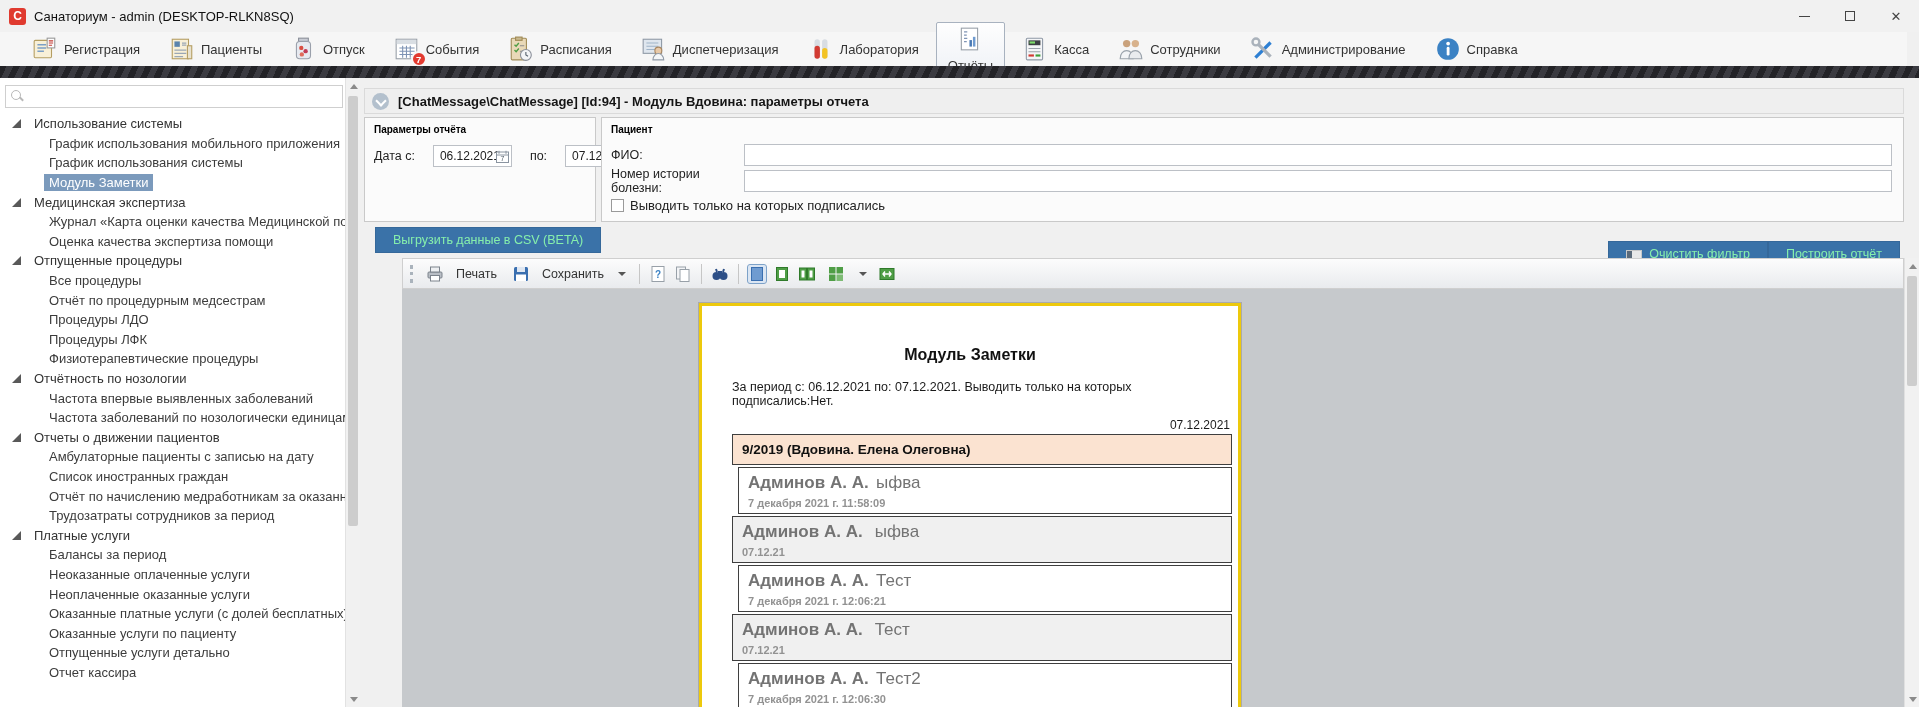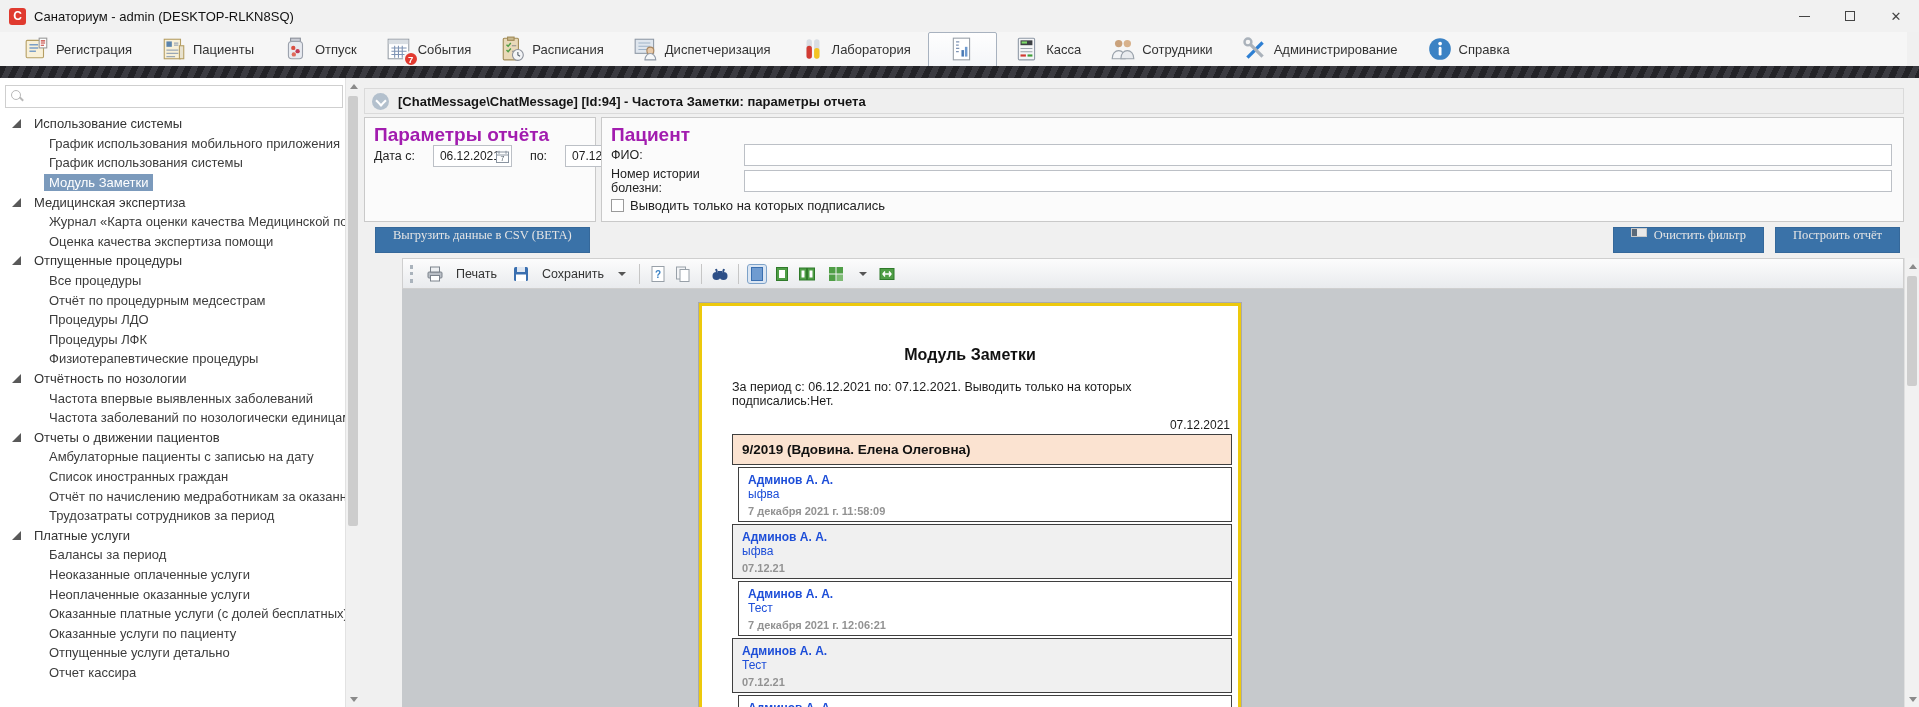--- a/index.html
+++ b/index.html
@@ -14,21 +14,21 @@
     display:flex; align-items:center; padding-left:9px; gap:8px; }
   .appicon { width:17px; height:17px; background:#e03a2f; border-radius:3px; color:#fff;
     font-weight:bold; font-size:12px; display:flex; align-items:center; justify-content:center; }
   .wtitle { font-size:13px; color:#111; }
   .win-controls { margin-left:auto; display:flex; height:100%; }
   .win-btn { width:46px; height:100%; display:flex; align-items:center; justify-content:center; color:#444; font-size:13px; }
   .glyph-min { width:11px; height:1px; background:#444; display:block; }
   .glyph-max { width:10px; height:10px; border:1px solid #444; display:block; }
   
   .ribbon { position:absolute; top:32px; left:0; right:12px; height:34px; background:#f6f6f6;
-    display:flex; align-items:flex-start; padding-left:12px; }
+    display:flex; align-items:center; padding-left:20px; }
   .ribbon-item { display:flex; align-items:center; gap:6px; padding:3px 11px; margin-right:5px;
     color:#333; font-size:13px; border:1px solid transparent; }
   .ribbon-item.selected { background:linear-gradient(#fefefe,#eef1f6); border:1px solid #a8b2bf; border-radius:2px;flex-direction:column; }
   .ricon { position:relative; width:26px; height:26px; flex:none; }
   .ricon svg { width:26px; height:26px; display:block; }
   .badge { position:absolute; right:-7px; bottom:-5px; width:16px; height:16px; background:#e23a30;
     border:2px solid #f6f6f6; border-radius:50%; color:#fff; font-size:9.5px; font-weight:bold;
     display:flex; align-items:center; justify-content:center; }
   
   .stripe { position:absolute; top:66px; left:0; right:0; height:12px;
@@ -60,40 +60,40 @@
   
   .main { position:absolute; top:78px; bottom:0; left:361px; right:0; background:#f0f0f0; }
   .panel-hd { position:absolute; top:10px; left:3px; right:15px; height:26px; background:#efefef;
     border:1px solid #dadada; display:flex; align-items:center; gap:9px; padding-left:7px;
     font-weight:bold; font-size:13px; color:#151515; }
   .chev-circle { width:17px; height:17px; border-radius:50%; background:#b3c0cd; position:relative; flex:none; }
   .chev-circle::after { content:""; position:absolute; left:5px; top:4px; width:6px; height:6px;
     border-right:2px solid #fff; border-bottom:2px solid #fff; transform:rotate(45deg); }
   .filters { position:absolute; top:39px; left:3px; right:15px; height:105px; display:flex; gap:5px; }
   .gb { position:relative; border:1px solid #c9c9c9; background:#fbfbfb; padding:26px 9px 6px 9px; }
-  .gb-title { position:absolute; top:6px; left:9px; font-weight:bold; font-size:19px; color:#a21caf; }
+  .gb-title { position:absolute; top:6px; left:9px; font-weight:bold; font-size:10px; color:#000000; }
   .gb-params { width:232px; flex:none; }
   .gb-patient { flex:1; display:flex; flex-direction:column; gap:3px; }
   .prow { display:flex; align-items:center; gap:18px; height:23px; }
   .flabel { font-size:12.5px; color:#222; flex:none; }
   .plabel { width:115px; flex:none; font-size:12.5px; }
   .tinput { height:22px; border:1px solid #bcc0c6; background:#fff; position:relative;
     display:flex; align-items:center; padding:0 18px 0 6px; font-size:12px; color:#222; }
   .date-input { width:79px; flex:none; }
   .wide-input { flex:1; margin-right:2px; padding:0 4px; }
   .calicon { position:absolute; right:2px; top:4px; width:13px; height:13px; }
   .calicon svg { width:13px; height:13px; display:block; }
   .chkrow { display:flex; align-items:center; gap:6px; height:20px; margin-top:1px; }
   .chk { width:13px; height:13px; border:1px solid #9a9a9a; background:#fff; flex:none; }
   
   .actions { position:absolute; top:148px; left:3px; right:15px; height:30px; }
-  .blue-btn { background:#3a72a8; border:1px solid #35689a; color:#e5e5e5; height:26px;
-    display:flex; align-items:flex-start; justify-content:center; padding:0 17px; font-size:12.5px; gap:7px;font-family:Liberation Serif, serif; }
+  .blue-btn { background:#3a72a8; border:1px solid #35689a; color:#86efac; height:26px;
+    display:flex; align-items:center; justify-content:center; padding:0 17px; font-size:12.5px; gap:7px; }
   .csv-btn { position:absolute; left:11px; top:1px; }
-  .right-btns { position:absolute; right:4px; top:1px; display:flex; gap:11px; }
+  .right-btns { position:absolute; right:4px; top:15px; display:flex; }
   .eraser { width:16px; height:9px; background:#e8e8e8; border:1px solid #c9c9c9; position:relative; flex:none; }
   .eraser::before { content:""; position:absolute; left:0; top:0; bottom:0; width:5px; background:#5a6a7a; }
   
   .viewer { position:absolute; top:180px; left:41px; right:15px; bottom:0; }
   .vtoolbar { height:31px; background:linear-gradient(#fcfcfc,#e9ebee); border:1px solid #cfcfcf;
     display:flex; align-items:center; gap:7px; padding:0 7px; font-size:12.5px; color:#333; }
   .vdots { width:3px; height:18px; border-left:3px dotted #aab3bc; margin-right:2px; }
   .vtool { display:flex; align-items:center; gap:12px; padding:2px 4px; }
   .vsep { width:1px; height:20px; background:#c6c6c6; margin:0 2px; }
   .vicon { width:18px; height:18px; flex:none; }
@@ -106,21 +106,21 @@
     border:3px solid #edc90c; box-shadow:0 0 0 1px #aaa; padding-top:40px; }
   .r-title { text-align:center; font-size:16px; font-weight:bold; color:#111; }
   .r-period { margin:16px 6px 0 30px; font-size:12.5px; color:#1a1a1a; }
   .r-date { margin:10px 8px 2px 0; text-align:right; font-size:12px; color:#1a1a1a; }
   .r-table { margin:2px 6px 0 30px; }
   .r-ghead { background:#fbe3d1; border:1px solid #3f3f3f; font-weight:bold; font-size:13.5px;
     padding:7px 9px; color:#111; }
   .note { border:1px solid #3f3f3f; margin-top:2px; padding:5px 9px 4px; background:#fff; }
   .note.gray { background:#f0f0f0; margin-left:0; }
   .note.white { margin-left:6px; }
-  .nl1 { display:flex; font-size:12px; color:#1d4ed8; align-items:baseline;flex-direction:column; }
+  .nl1 { display:flex; font-size:17px; color:#737373; align-items:baseline; }
   .note.white .n-author { width:128px; font-weight:bold; flex:none; }
   .note.gray .n-author { font-weight:bold; margin-right:12px; }
   .nts { font-size:11px; color:#929292; font-weight:bold; margin-top:4px; }
   .rep-scroll { position:absolute; top:180px; right:0; bottom:0; width:15px; background:#f1f1f1;
     border-left:1px solid #e0e0e0; }
 </style>
 </head>
 <body>
 
 <div class="app">
@@ -387,21 +387,21 @@
       <span class="sarr" style="bottom:0">
           <span class="arr-dn"></span>
         </span>
     </div>
   </div>
 
   <div class="main">
 
     <div class="panel-hd">
       <span class="chev-circle"></span>
-      <span>[ChatMessage\ChatMessage] [Id:94] - Частота Заметки: параметры отчета</span>
+      <span>[ChatMessage\ChatMessage] [Id:94] - Модуль Вдовина: параметры отчета</span>
     </div>
 
     <div class="filters">
       <div class="gb gb-params">
         <span class="gb-title">Параметры отчёта</span>
         <div class="prow">
           <span class="flabel">Дата с:</span>
           <span class="tinput date-input">
             <span>06.12.2021</span>
             <span class="calicon">

